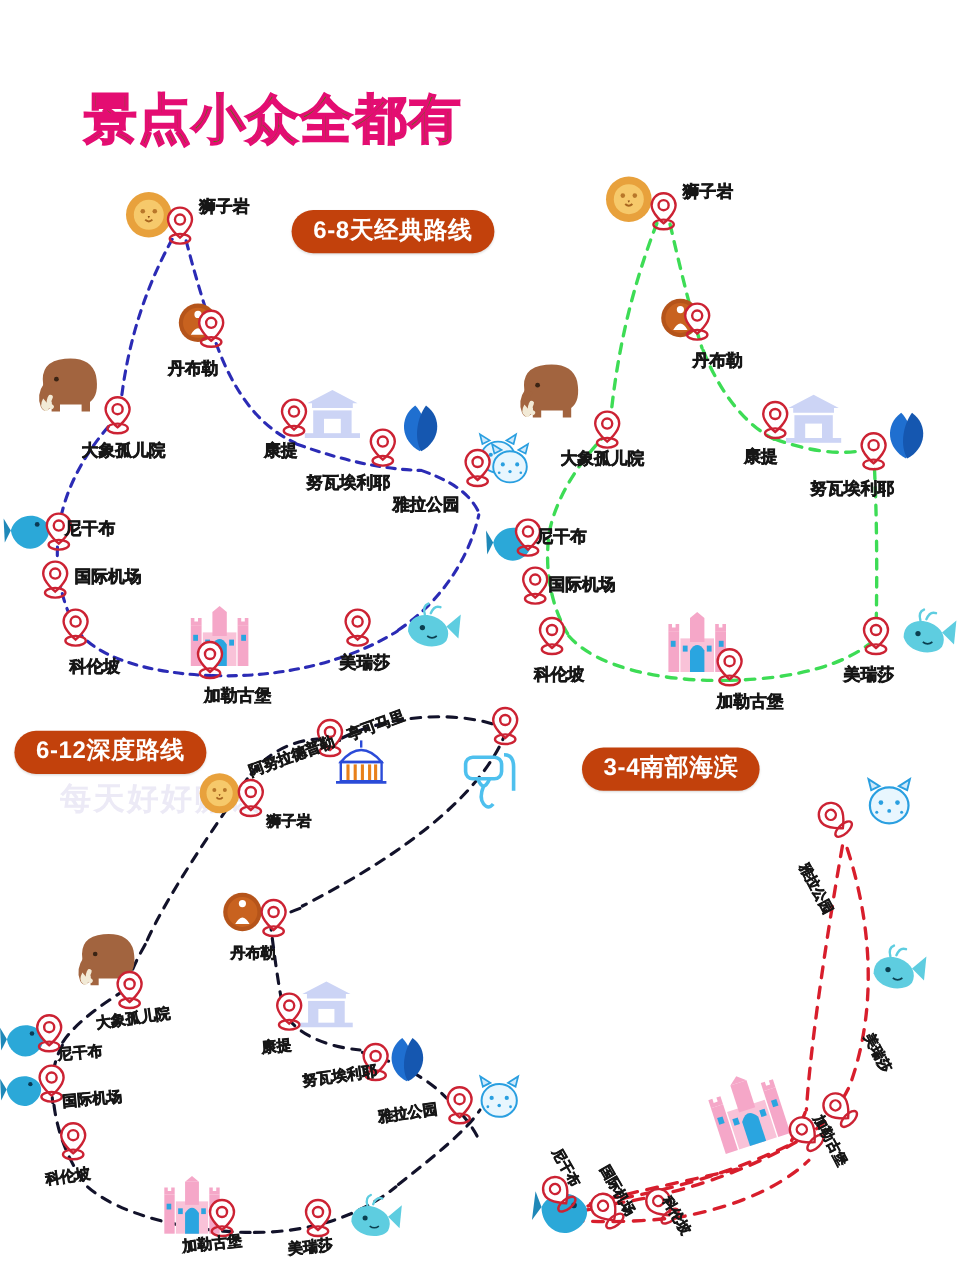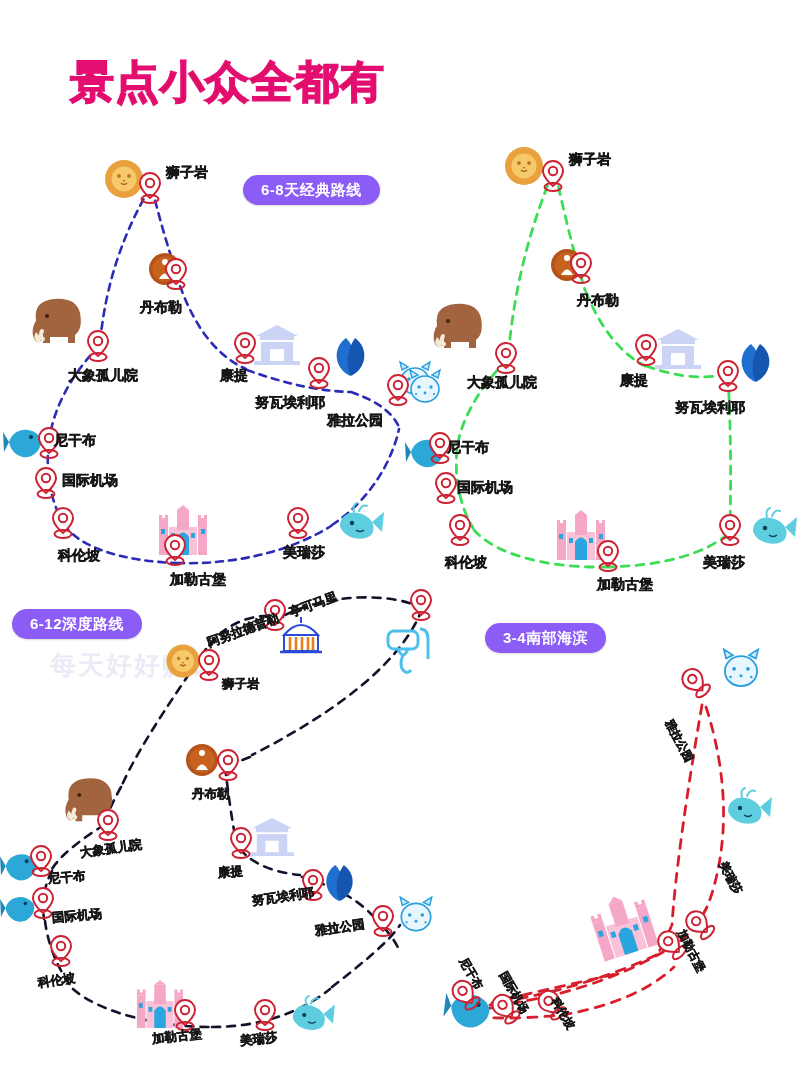--- a/index.html
+++ b/index.html
@@ -17,42 +17,42 @@
   }
   .title-line1{
     position:absolute;left:70px;top:14px;
     font-size:46px;font-weight:900;letter-spacing:1px;
     white-space:nowrap;line-height:1;
     -webkit-text-stroke:1.6px currentColor;
   }
   .title-line1 .seg-a{color:#0d0d0d;}
   .title-line1 .seg-b{color:#ef1212;}
   .title-line2{
-    position:absolute;left:70px;top:60px;
+    position:absolute;left:70px;top:78px;
     font-size:44px;font-weight:900;letter-spacing:1px;
-    color:#b91c1c;white-space:nowrap;line-height:1;
+    color:#4d7c0f;white-space:nowrap;line-height:1;
     -webkit-text-stroke:1.5px #e40d72;
   }
 
   
   .map-panel{position:absolute;}
   #panel-0{left:0;top:140px;width:420px;height:460px;}
   #panel-1{left:405px;top:130px;width:395px;height:470px;}
   #panel-2{left:0;top:585px;width:440px;height:482px;}
   #panel-3{left:430px;top:595px;width:370px;height:472px;}
 
   .route-svg{position:absolute;left:0;top:0;width:100%;height:100%;overflow:visible;}
 
   
   .badge{
     position:absolute;
-    background:#8b5cf6;
+    background:#c2410c;
     color:#ffffff;
     border-radius:999px;
-    font-size:15px;font-weight:900;
+    font-size:20px;font-weight:900;
     padding:6px 18px 7px 18px;
     white-space:nowrap;
     letter-spacing:0.5px;
     box-shadow:0 1px 2px rgba(0,0,0,.15);
     line-height:1.15;
   }
 
   
   .pin{position:absolute;width:26px;height:34px;}
   .pin svg{display:block;width:100%;height:100%;overflow:visible;}

